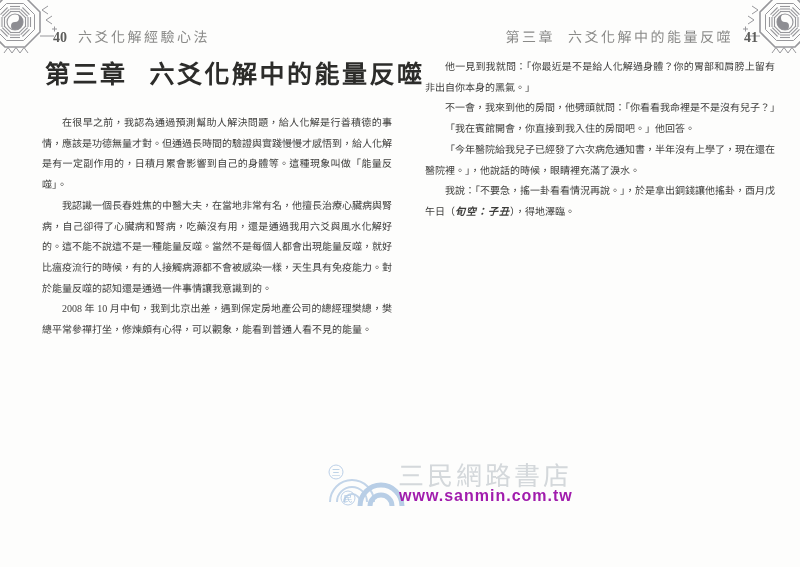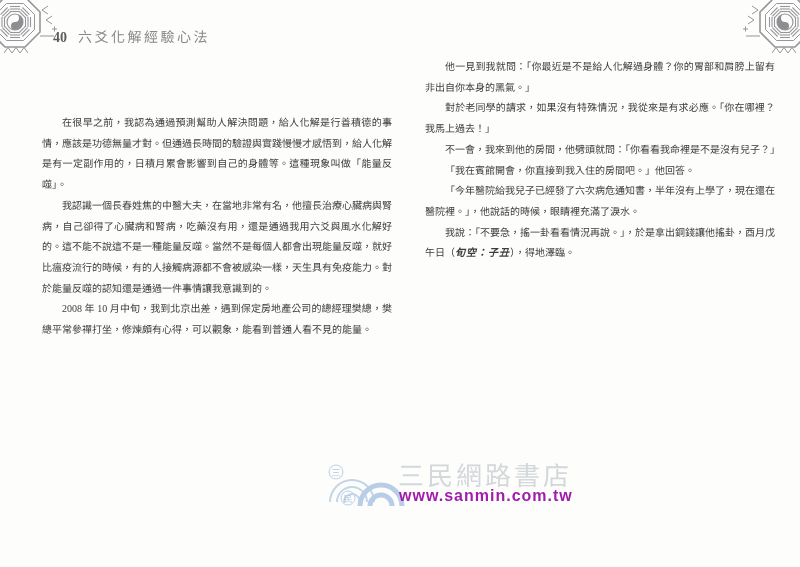--- a/index.html
+++ b/index.html
@@ -147,20 +147,23 @@
         <line x1="60.5" y1="30.5" x2="60.5" y2="35.5"></line>
       <line x1="46" y1="40" x2="60" y2="40"></line>
       <polyline points="10,57 14,51.5 18,57 22,51.5 26,57 30,51.5 34,57"></polyline>
     </g>
   </svg>
 
   <div class="running-head head-left">
     <span class="pagenum">40</span><span>六爻化解經驗心法</span>
   </div>
 
+  <div class="chapter-title">
+    <span>第三章</span><span class="gap"></span><span>六爻化解中的能量反噬</span>
+  </div>
 
   <div class="body-text body-left">
     <p>在很早之前，我認為通過預測幫助人解決問題，給人化解是行善積德的事情，應該是功德無量才對。但通過長時間的驗證與實踐慢慢才感悟到，給人化解是有一定副作用的，日積月累會影響到自己的身體等。這種現象叫做「能量反噬」。</p>
     <p>我認識一個長春姓焦的中醫大夫，在當地非常有名，他擅長治療心臟病與腎病，自己卻得了心臟病和腎病，吃藥沒有用，還是通過我用六爻與風水化解好的。這不能不說這不是一種能量反噬。當然不是每個人都會出現能量反噬，就好比瘟疫流行的時候，有的人接觸病源都不會被感染一樣，天生具有免疫能力。對於能量反噬的認知還是通過一件事情讓我意識到的。</p>
     <p>2008 年 10 月中旬，我到北京出差，遇到保定房地產公司的總經理樊總，樊總平常參禪打坐，修煉頗有心得，可以觀象，能看到普通人看不見的能量。</p>
   </div>
 </div>
 
 <div class="page page-right">
 
@@ -216,24 +219,26 @@
     <g stroke-width="1">
       <polyline points="54,10 48,14 54,18"></polyline>
       <polyline points="58,20 52,24 58,28"></polyline>
       <line x1="58" y1="33" x2="63" y2="33"></line>
         <line x1="60.5" y1="30.5" x2="60.5" y2="35.5"></line>
       <line x1="46" y1="40" x2="60" y2="40"></line>
       <polyline points="10,57 14,51.5 18,57 22,51.5 26,57 30,51.5 34,57"></polyline>
     </g>
   </svg>
 
+  <div class="running-head head-right">
+    <span class="chapter-label">第三章</span><span>六爻化解中的能量反噬</span><span class="pagenum">41</span>
+  </div>
 
   <div class="body-text body-right">
     <p>他一見到我就問：「你最近是不是給人化解過身體？你的胃部和肩膀上留有非出自你本身的黑氣。」</p>
-    <p>對於老同學的請求，如果沒有特殊情況，我從來是有求必應。「你在哪裡？我馬上過去！」</p>
     <p>不一會，我來到他的房間，他劈頭就問：「你看看我命裡是不是沒有兒子？」</p>
     <p>「我在賓館開會，你直接到我入住的房間吧。」他回答。</p>
     <p>「今年醫院給我兒子已經發了六次病危通知書，半年沒有上學了，現在還在醫院裡。」，他說話的時候，眼睛裡充滿了淚水。</p>
     <p><span>我說：「不要急，搖一卦看看情況再說。」，於是拿出銅錢讓他搖卦，酉月戊午日（</span><span class="kai">旬空：子丑</span><span>），得地澤臨。</span></p>
   </div>
 </div>
 
 <div class="watermark">
   <svg class="wm-logo" width="80" height="64" viewBox="0 0 80 64">
     <g fill="none" stroke="#c5d7ec" stroke-width="2">

